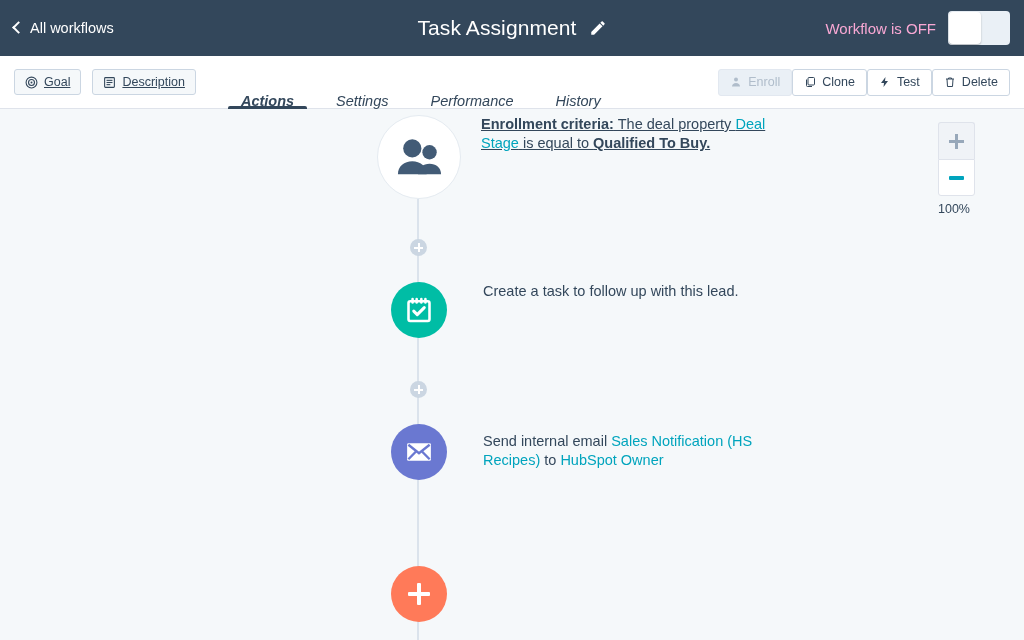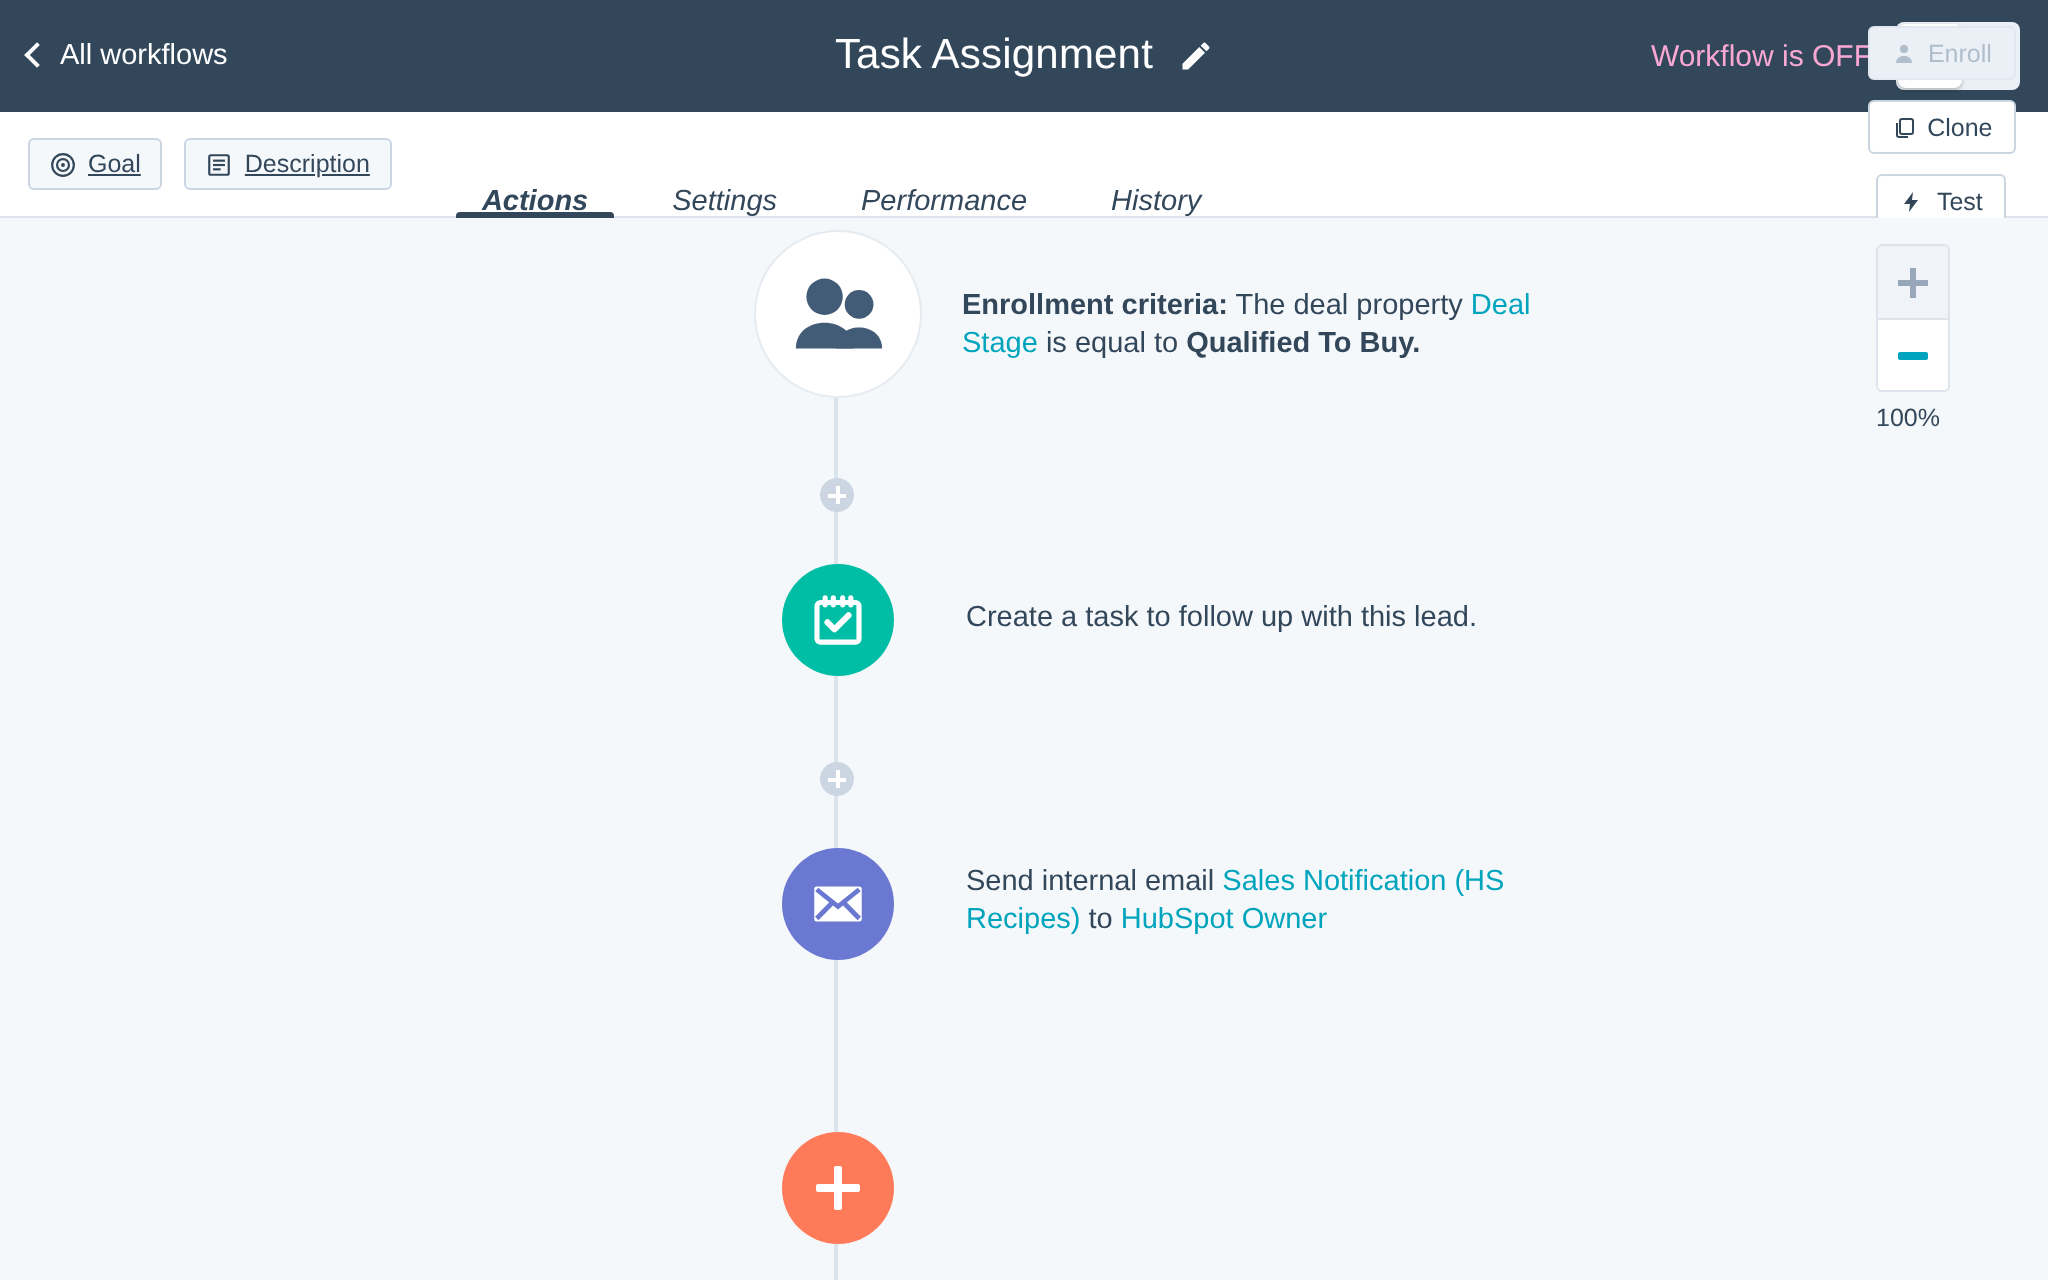--- a/index.html
+++ b/index.html
@@ -135,22 +135,20 @@
     left: 8px; right: 8px; bottom: -1px;
     height: 4px;
     background: #33475b;
     border-radius: 2px 2px 0 0;
   }
   .right-btns {
     position: absolute;
     right: 14px;
     display: flex;
     align-items: center;
-    gap: 10px;
-    flex-direction: column;
   }
   .btn {
     display: inline-flex;
     align-items: center;
     gap: 6px;
     height: 27px;
     padding: 0 11px;
     border: 1px solid #cbd6e2;
     border-radius: 3px;
     background: #ffffff;
@@ -383,40 +381,40 @@
 
   <div class="node" style="left:377px; top:6px;">
     <div class="circ circ-enroll">
       <svg width="46" height="40" viewBox="0 0 48 40">
         <circle cx="17" cy="11" r="9.5" fill="#425b76"></circle>
         <path d="M2 38c0-8.5 6.7-13.5 15-13.5S32 29.5 32 38z" fill="#425b76"></path>
         <circle cx="35" cy="15" r="7.5" fill="#425b76"></circle>
         <path d="M23 38c0-7 5.4-11 12-11s12 4 12 11z" fill="#425b76"></path>
       </svg>
     </div>
-    <div class="node-text" style="margin-left:20px; margin-top:29px; max-width:325px;">
+    <div class="node-text" style="margin-left:20px; max-width:325px;text-decoration:underline;">
       <b>Enrollment criteria:</b><span> The deal property </span><span class="lnk">Deal Stage</span>
       <span>is equal to </span><b>Qualified To Buy.</b>
     </div>
   </div>
 
   <div class="plus-connector" style="left:410px; top:130px;">
     <span class="pv"></span>
     <span class="ph"></span>
   </div>
 
   <div class="node" style="left:391px; top:173px;">
     <div class="circ circ-task">
       <svg width="28" height="28" viewBox="0 0 24 24">
         <rect x="3" y="4.5" width="18" height="17" rx="1.5" fill="none" stroke="#ffffff" stroke-width="2.2"></rect>
         <path d="M6.5 2.5v3M10 2.5v3M14 2.5v3M17.5 2.5v3" stroke="#ffffff" stroke-width="2.2" stroke-linecap="round"></path>
         <path d="M7.5 13l3 3 6-6" fill="none" stroke="#ffffff" stroke-width="2.6" stroke-linecap="round" stroke-linejoin="round"></path>
       </svg>
     </div>
-    <div class="node-text" style="margin-left:36px; margin-top:18px;">Create a task to follow up with this lead.</div>
+    <div class="node-text" style="margin-left:36px; ">Create a task to follow up with this lead.</div>
   </div>
 
   <div class="plus-connector" style="left:410px; top:272px;">
     <span class="pv"></span>
     <span class="ph"></span>
   </div>
 
   <div class="node" style="left:391px; top:315px;">
     <div class="circ circ-email">
       <svg width="30" height="30" viewBox="0 0 24 24">

